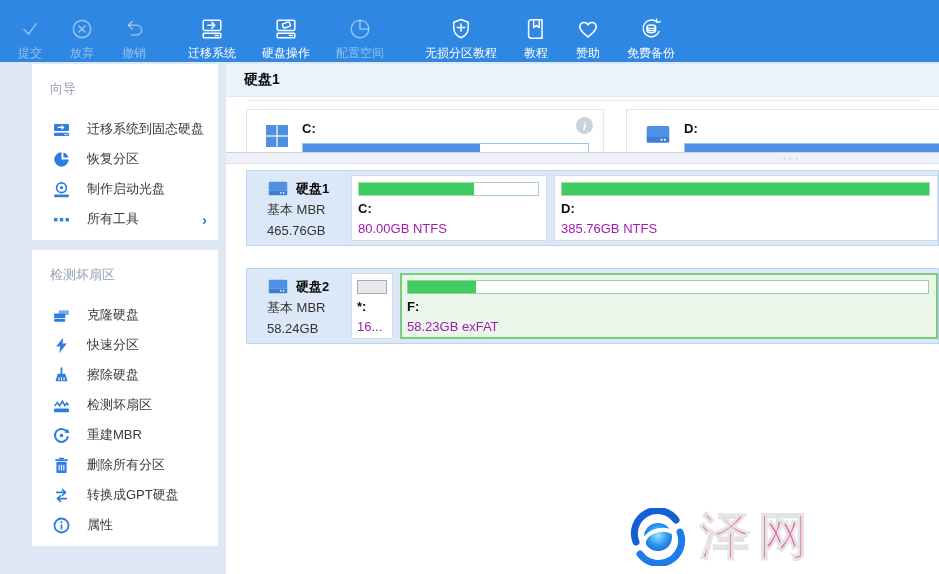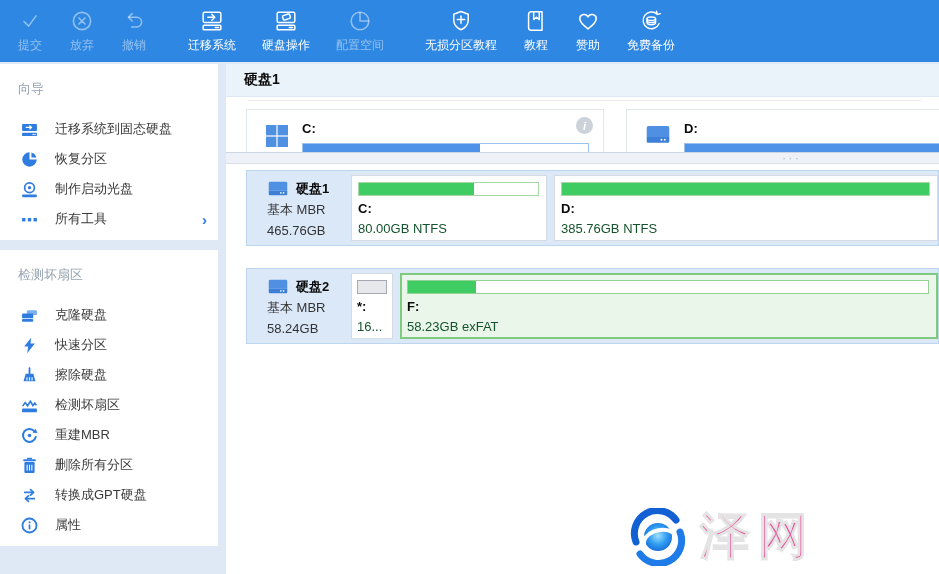--- a/index.html
+++ b/index.html
@@ -7,33 +7,33 @@
   body {
     position: relative;
     background: #dfe9f5;
     font-family: "Liberation Sans", sans-serif;
     color: #333;
   }
   
   .toolbar {
     position: absolute; top: 0; left: 0; right: 0; height: 62px;
     background: #2e87e2;
-    display: flex; align-items: center;
+    display: flex; align-items: flex-end;
     padding-left: 4px;
   }
   .tool {
     display: flex; flex-direction: column; align-items: center; justify-content: center;
     gap: 3px; padding: 0 13px; color: #ffffff; font-size: 12px; cursor: pointer;
     white-space: nowrap;
   }
   .tool.disabled { color: rgba(255,255,255,0.48); }
   .tool svg { display: block; }
   .tb-divider { width: 1px; background: rgba(255,255,255,0.45); margin: 13px 7px; }
   
-  .sidebar { position: absolute; top: 64px; left: 0; width: 218px; bottom: 0; }
+  .sidebar { position: absolute; top: 64px; left: 0; width: 218px; bottom: 0; padding-left: 32px; }
   .side-block { background: #fff; padding: 4px 0 12px 0; }
   .side-block.first { margin-bottom: 10px; }
   .side-title { color: #95a2b1; font-size: 13px; padding: 12px 0 10px 18px; }
   .side-item {
     display: flex; align-items: flex-end; gap: 17px; height: 30px;
     padding-left: 21px; font-size: 13px; color: #3a3a3a; cursor: pointer; position: relative;
   }
   .side-item svg { flex: 0 0 auto; }
   .side-item .chev { position: absolute; right: 11px; color: #2e7ce0; font-size: 15px; font-weight: bold; }
   
@@ -77,21 +77,21 @@
   .di-name { display: flex; gap: 7px; align-items: center; font-weight: bold; color: #0a0a0a; }
   .partitions { flex: 1; display: flex; gap: 7px; padding: 4px 0 4px 4px; min-width: 0; }
   .part { background: #fff; border: 1px solid #d6dbe2; padding: 6px 0 0 6px; overflow: hidden; cursor: pointer; }
   .part.c-part { width: 196px; flex: 0 0 auto; }
   .part.grow { flex: 1; }
   .part.small { width: 42px; flex: 0 0 auto; padding: 6px 5px 0 5px; }
   .part .pbar { height: 14px; border: 1px solid #a8d8a8; background: #fff; margin-right: 7px; }
   .part .pfill { height: 100%; background: #3fcd63; }
   .part.small .pbar { border-color: #a6a9b2; background: #e7e8ec; margin-right: 0; }
   .part .plabel { font-weight: bold; font-size: 13px; color: #0a0a0a; margin-top: 5px; }
-  .part .pinfo { font-size: 13px; color: #14532d; margin-top: 5px; white-space: nowrap; }
+  .part .pinfo { font-size: 13px; color: #a21caf; margin-top: 5px; white-space: nowrap; }
   .part.selected { background: #eaf6ea; border: 2px solid #7ecb7e; padding: 5px 0 0 5px; }
   .part.selected .pbar { border-color: #96d296; }
   
   .watermark {
     position: absolute; left: 400px; bottom: 4px;
     display: flex; align-items: center; gap: 10px; pointer-events: none;
   }
   .wm-text {
     font-size: 50px; font-weight: bold; letter-spacing: 8px;
     color: #ec4899; -webkit-text-stroke: 1.2px #e4e4e4;

